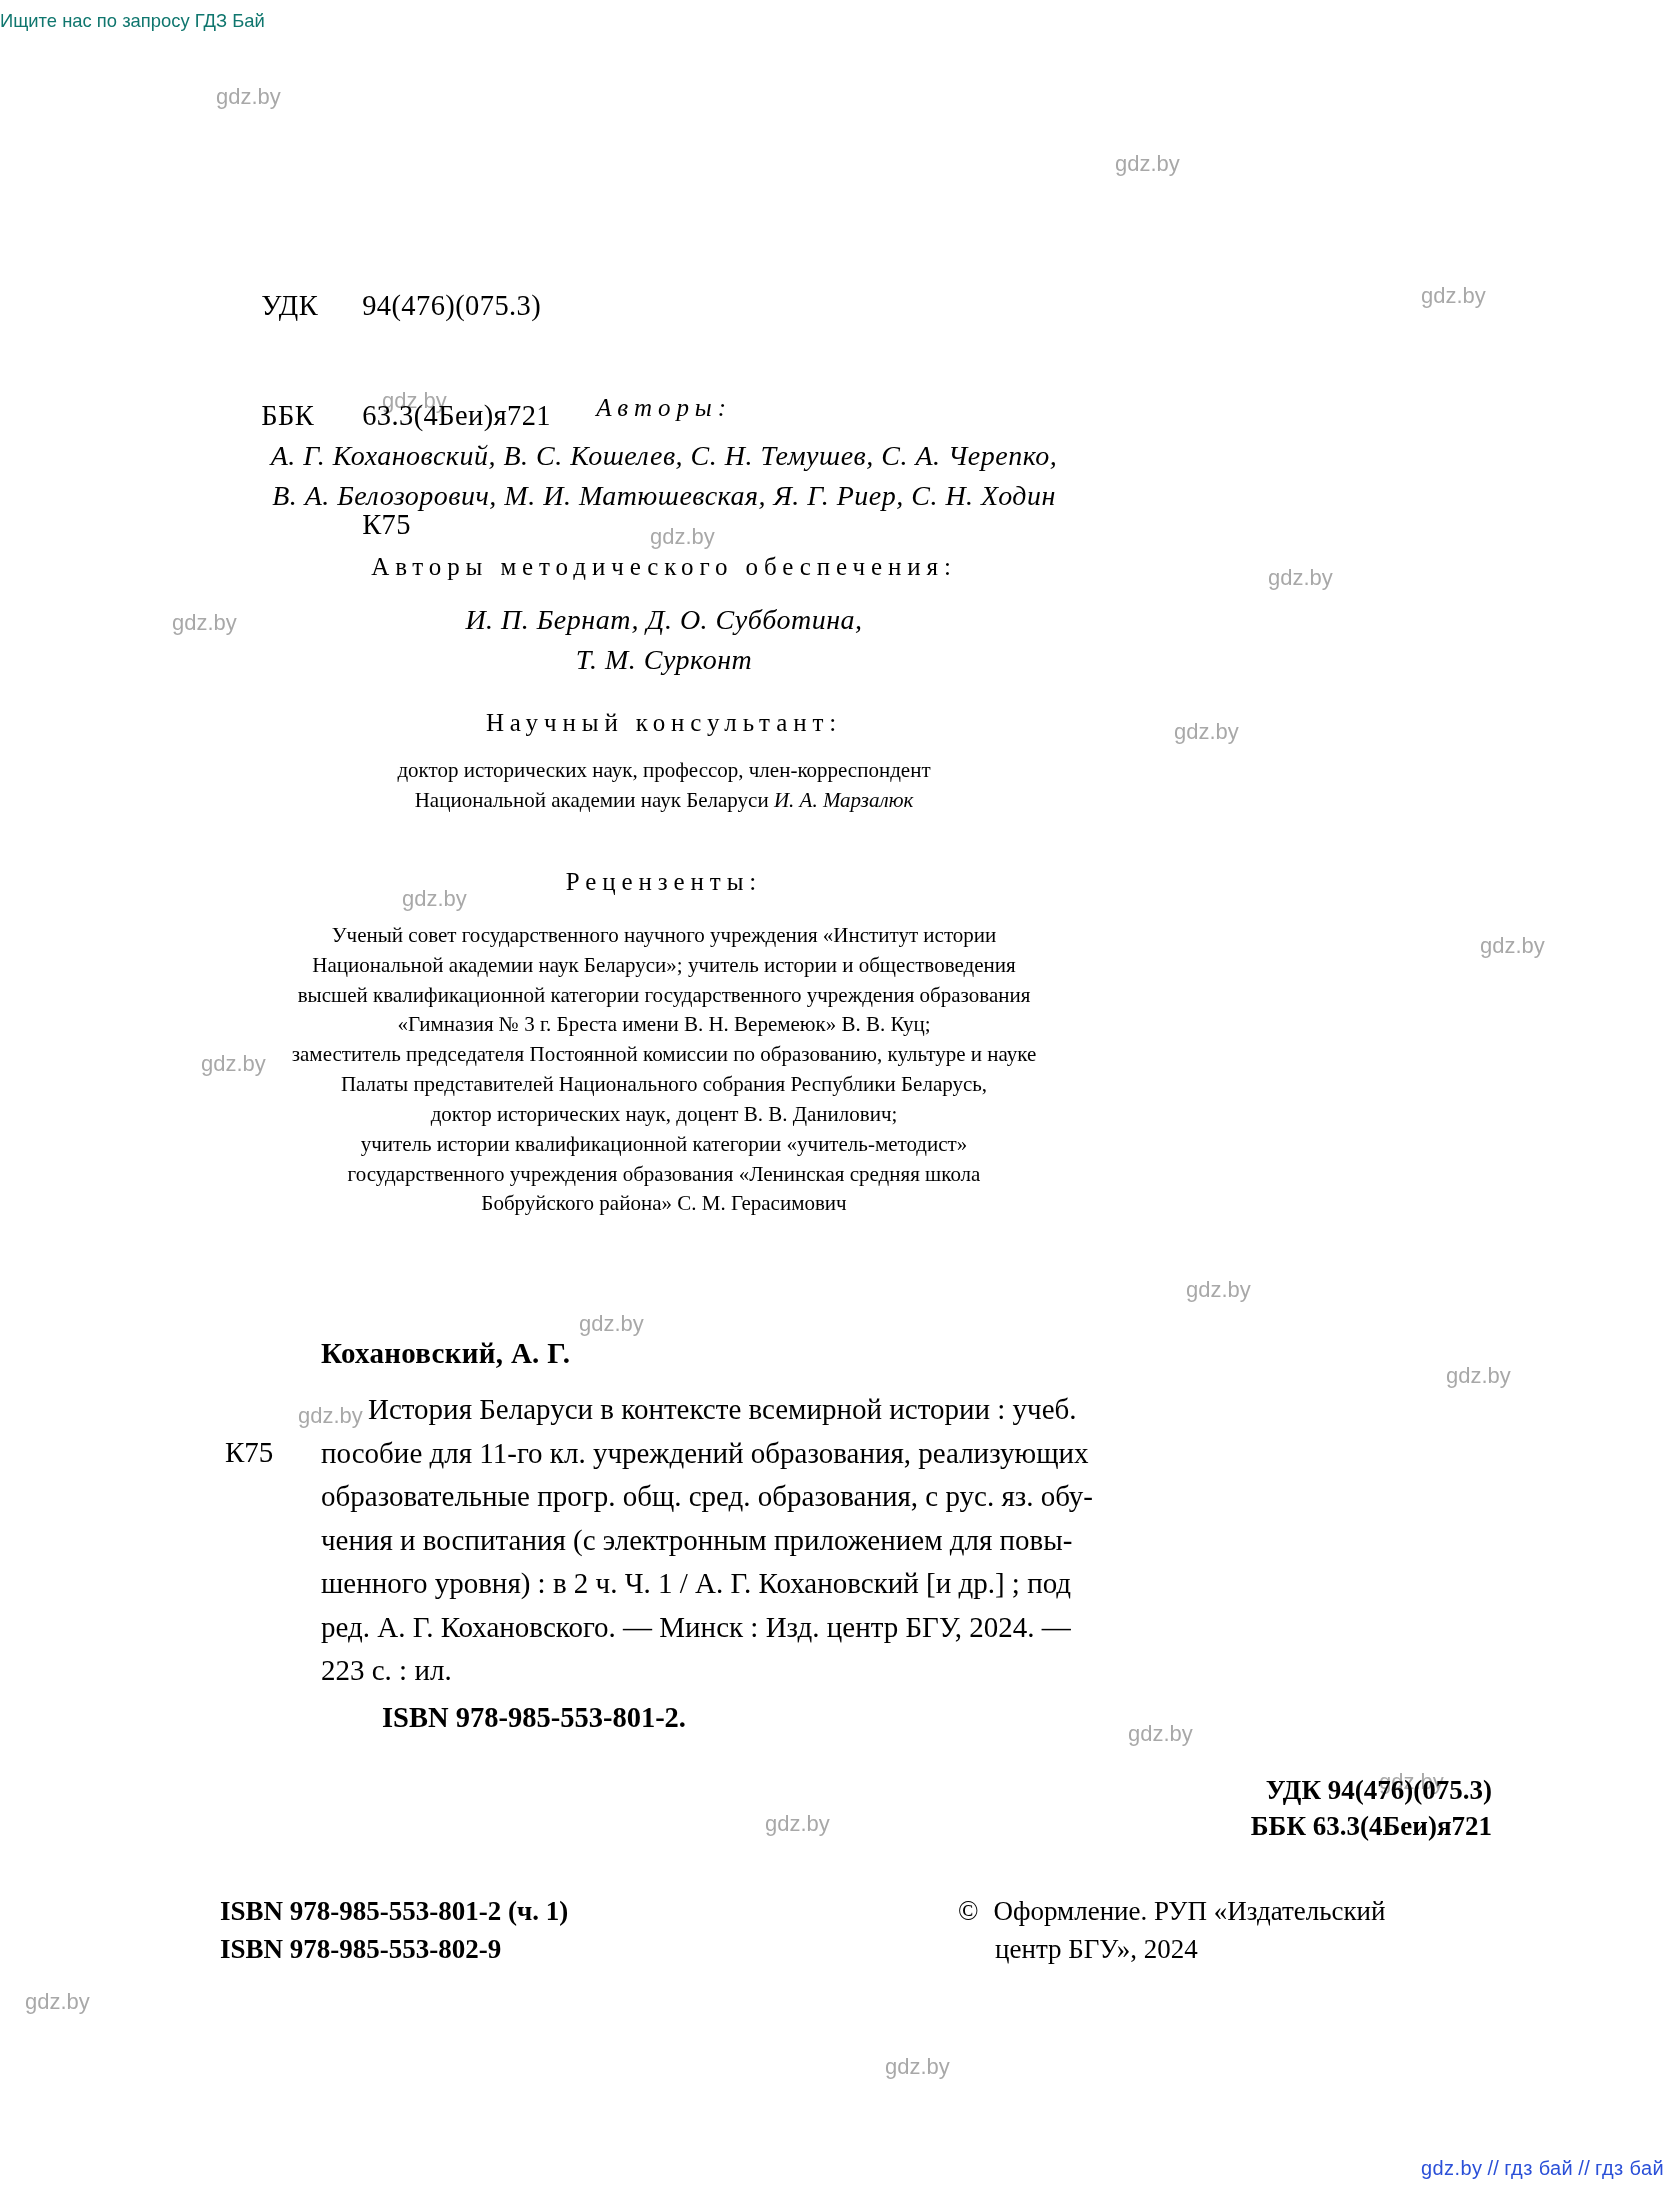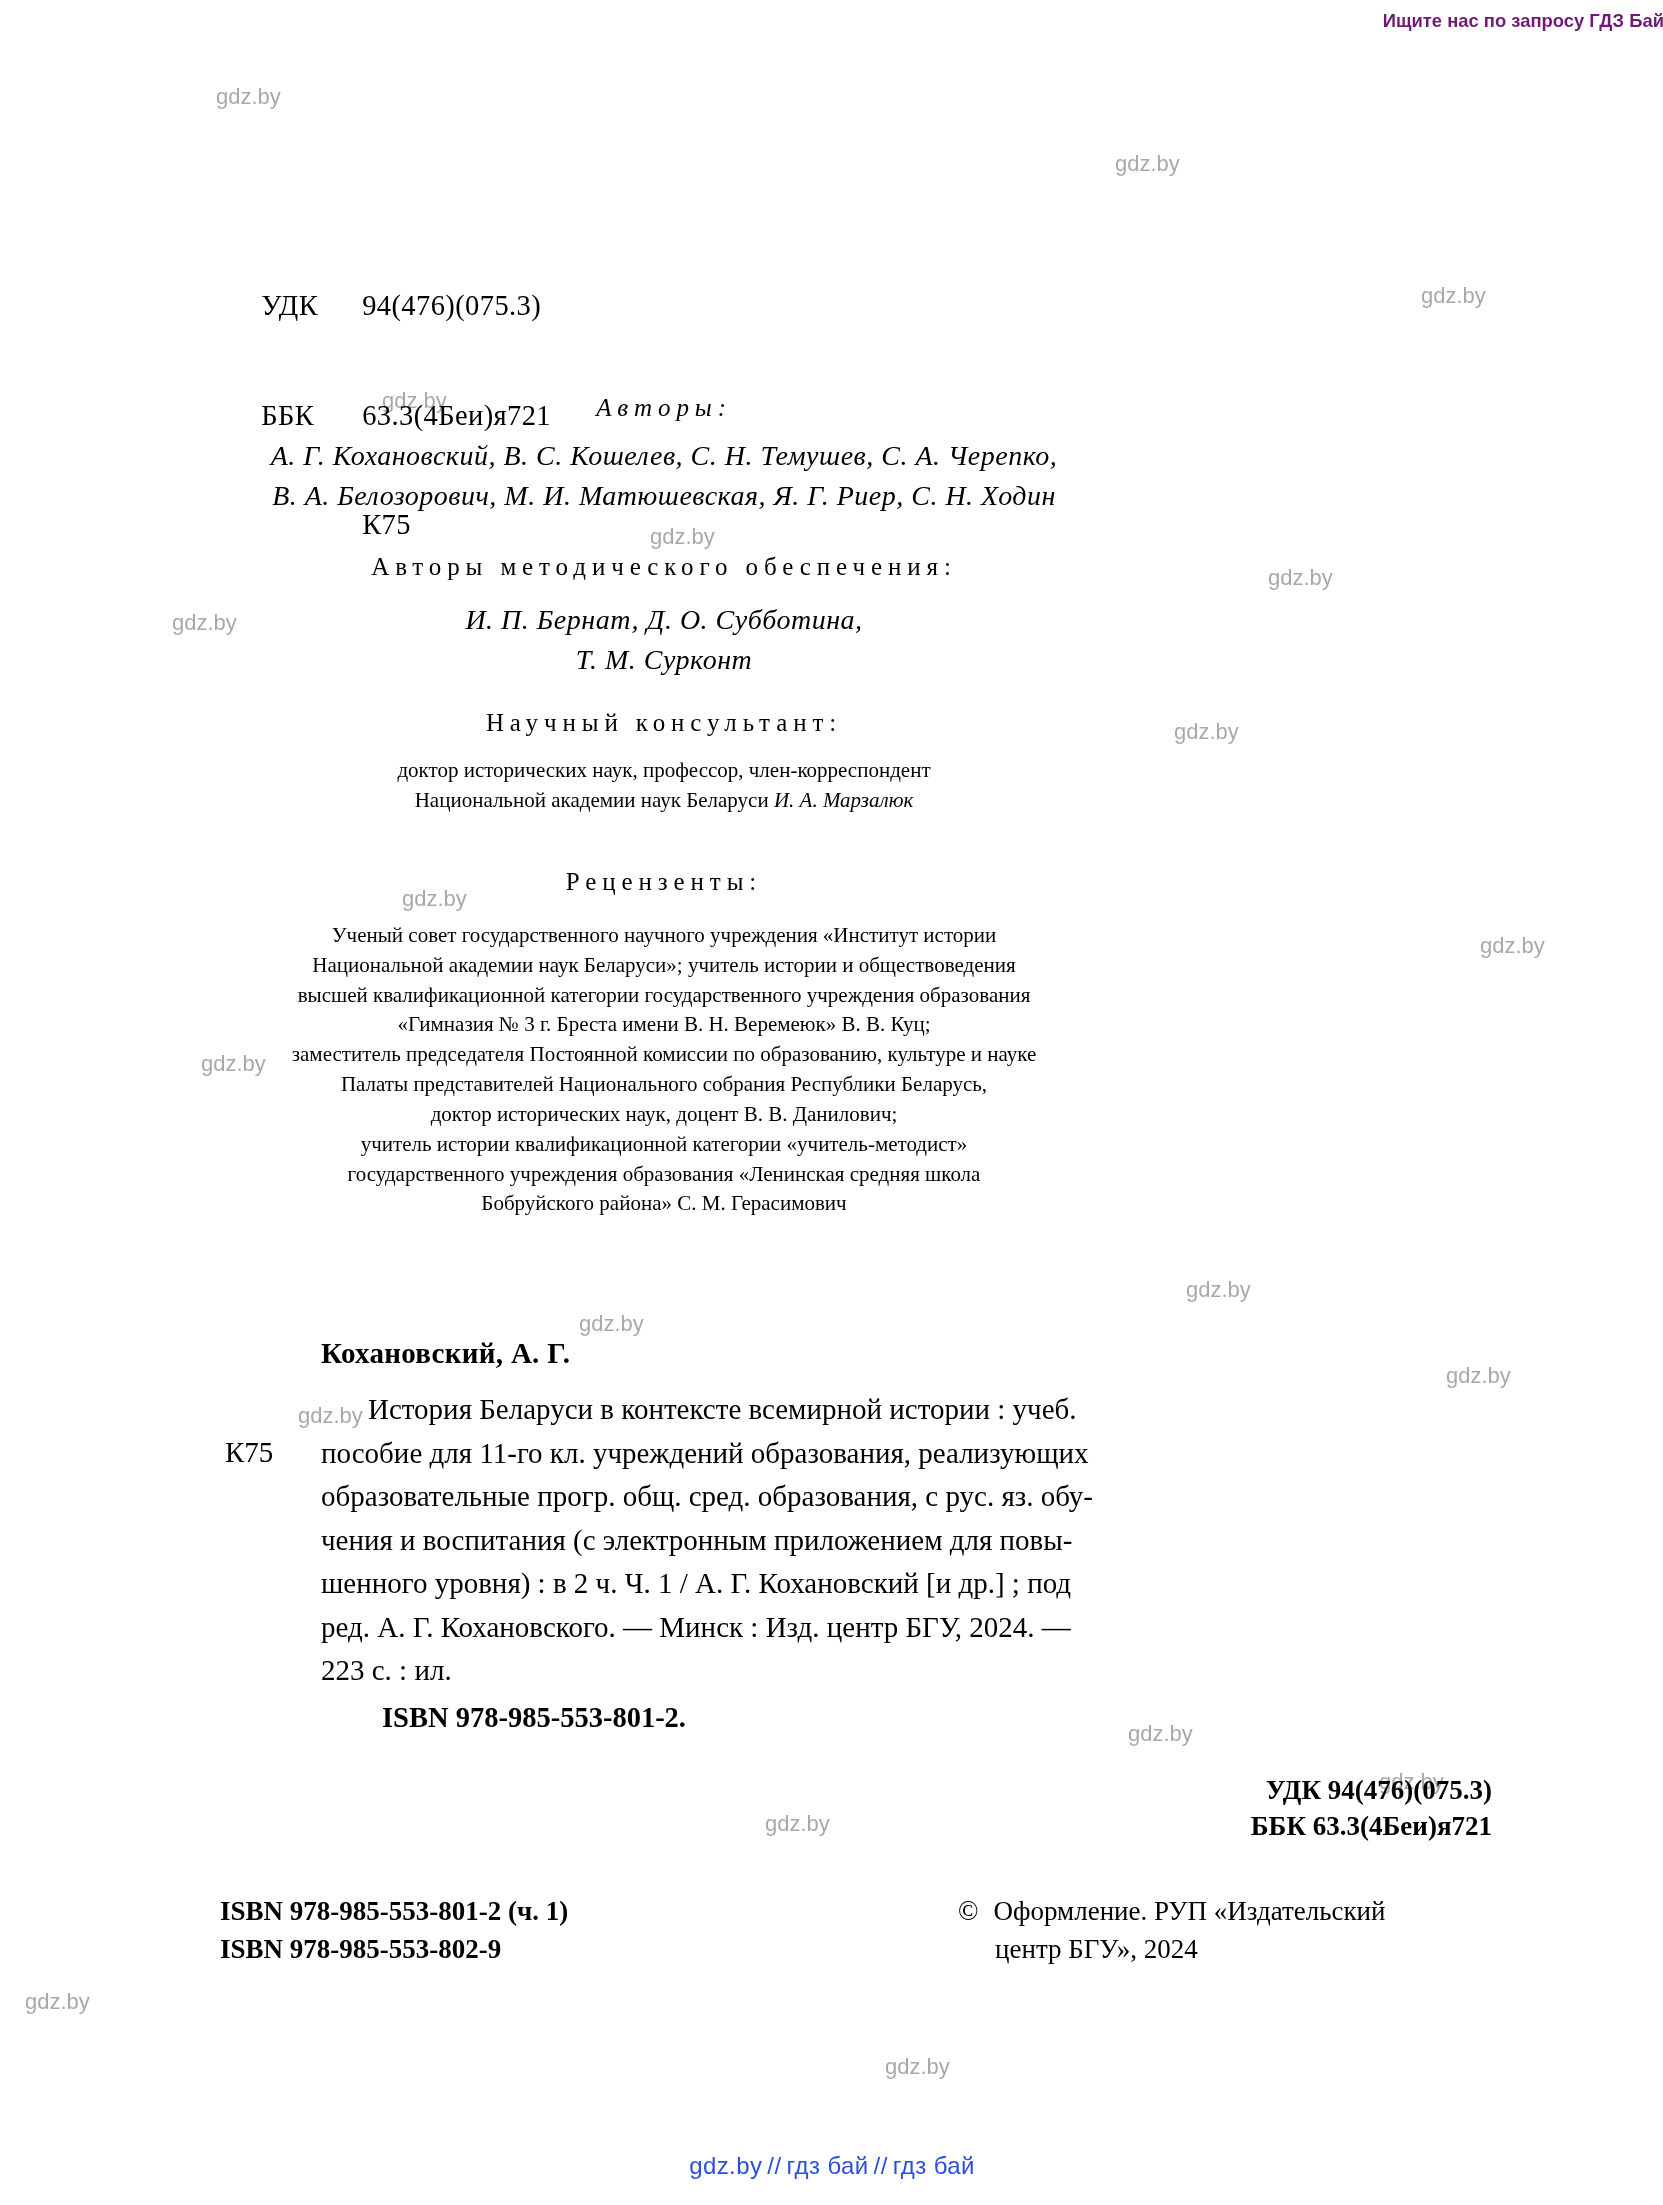--- a/index.html
+++ b/index.html
@@ -32,35 +32,35 @@
     pointer-events: none;
     opacity: 0.85;
   }
 
   
   .top-promo {
     position: absolute;
     top: 10px;
     left: 0;
     width: 100%;
-    text-align: right;
-    color: #701a75;
+    text-align: left;
+    color: #0f766e;
     font-family: "Liberation Sans", sans-serif;
-    font-weight: bold;
+    font-weight: normal;
     font-size: 18.4px;
   }
   .bottom-links {
     position: absolute;
     bottom: 25px;
     left: 0;
     width: 100%;
-    text-align: center;
+    text-align: right;
     color: #2b50d8;
     font-family: "Liberation Sans", sans-serif;
-    font-size: 24px;
+    font-size: 20px;
     letter-spacing: 0.4px;
   }
   .bottom-links a {
     color: #2b50d8;
     text-decoration: none;
   }
   .bottom-links .sep { color: #2b50d8; padding: 0 5px; }
 
   
   .udc-block {

